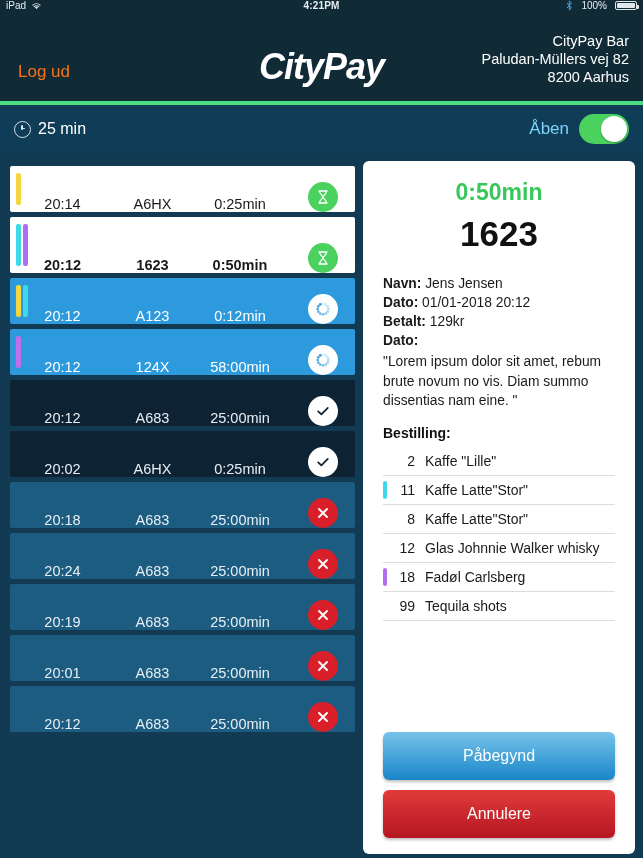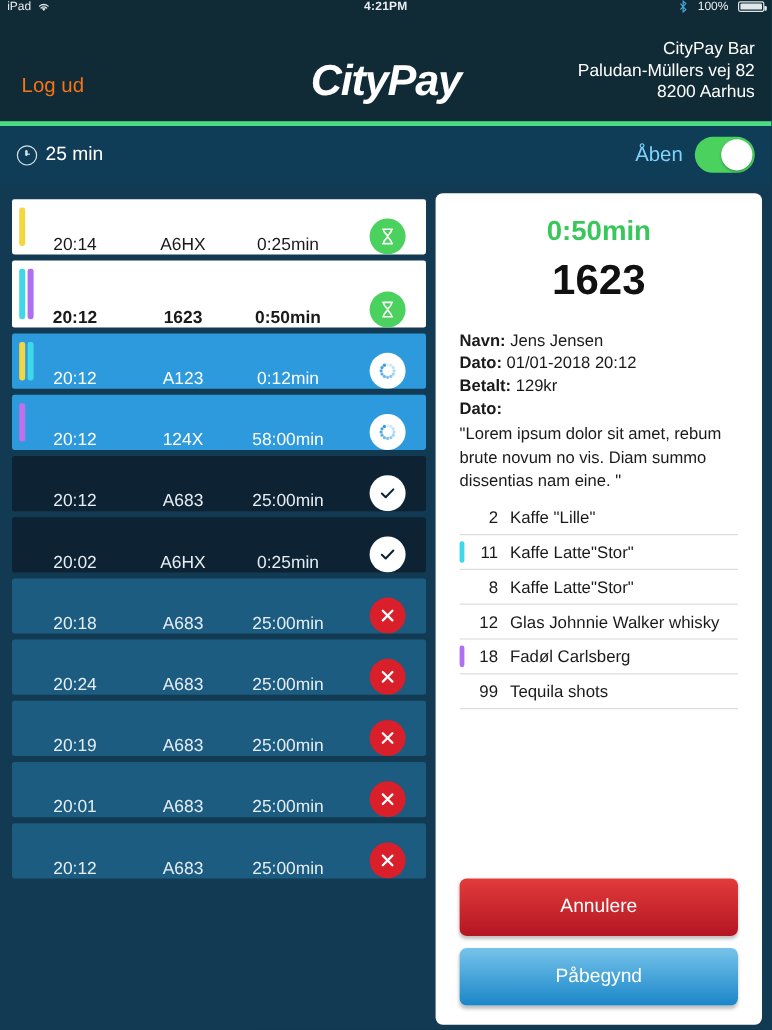--- a/index.html
+++ b/index.html
@@ -405,20 +405,21 @@
         <div>
           <b>Betalt:</b>
           <span>129kr</span>
         </div>
         <div>
           <b>Dato:</b>
         </div>
         <div class="note-body">"Lorem ipsum dolor sit amet, rebum brute novum no vis. Diam summo dissentias nam eine. "</div>
       </div>
 
+      <div class="order-title">Bestilling:</div>
       <div class="order-list" id="order-items">
           <div class="order-item">
             <span class="qty">2</span>
             <span>Kaffe "Lille"</span>
           </div>
           <div class="order-item">
             <span class="mark" style="background: rgb(63, 216, 232);"></span>
             <span class="qty">11</span>
             <span>Kaffe Latte"Stor"</span>
           </div>
@@ -435,19 +436,19 @@
             <span class="qty">18</span>
             <span>Fadøl Carlsberg</span>
           </div>
           <div class="order-item">
             <span class="qty">99</span>
             <span>Tequila shots</span>
           </div>
         </div>
 
       <div class="panel-actions">
+        <button class="btn blue">Påbegynd</button>
         <button class="btn red">Annulere</button>
-        <button class="btn blue">Påbegynd</button>
       </div>
     </div>
 
   </div>
 </div>
 
 </body></html>

